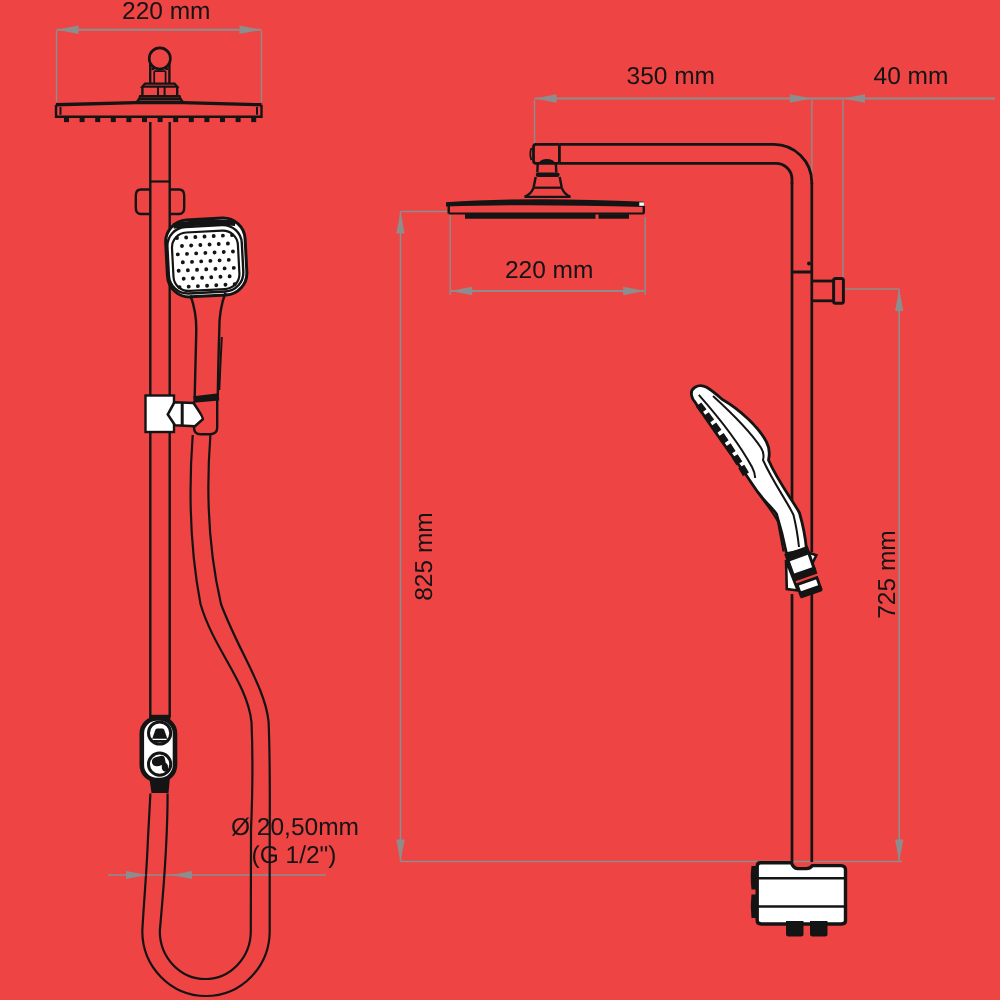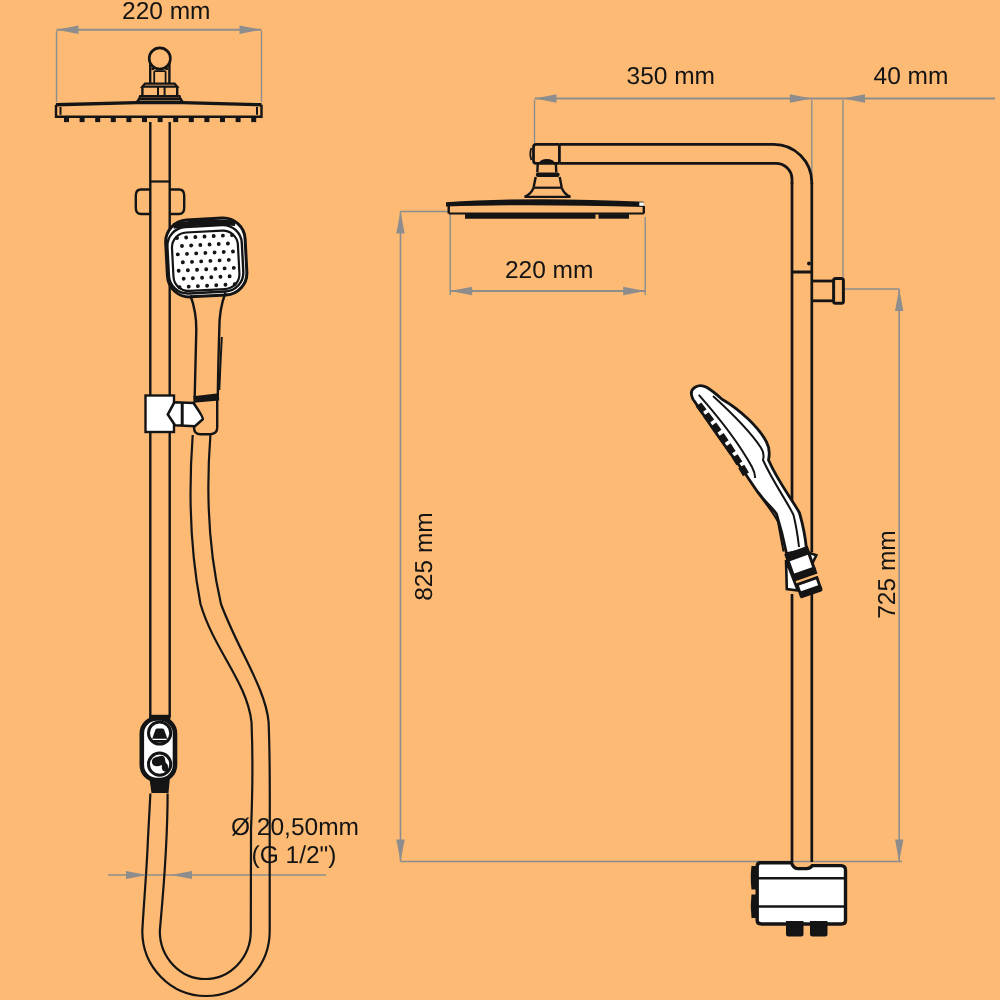--- a/index.html
+++ b/index.html
@@ -1,16 +1,16 @@
 <!DOCTYPE html>
 <html><head>
 <meta charset="utf-8">
 <style>
   html,body{margin:0;padding:0;background:#ffffff;}
-  .page{width:1000px;height:1000px;position:relative;background:#fdba74;overflow:hidden;}
+  .page{width:1000px;height:1000px;position:relative;background:#ef4444;overflow:hidden;}
   svg{position:absolute;top:0;left:0;}
   text{font-family:"Liberation Sans", sans-serif;fill:#141414;text-rendering:geometricPrecision;-webkit-font-smoothing:antialiased;}
 </style>
 </head>
 <body>
 <div class="page">
 <svg width="1000" height="1000" viewBox="0 0 1000 1000">
 
 <g id="leftview" fill="none" stroke="#141414" stroke-width="2.4">
 

